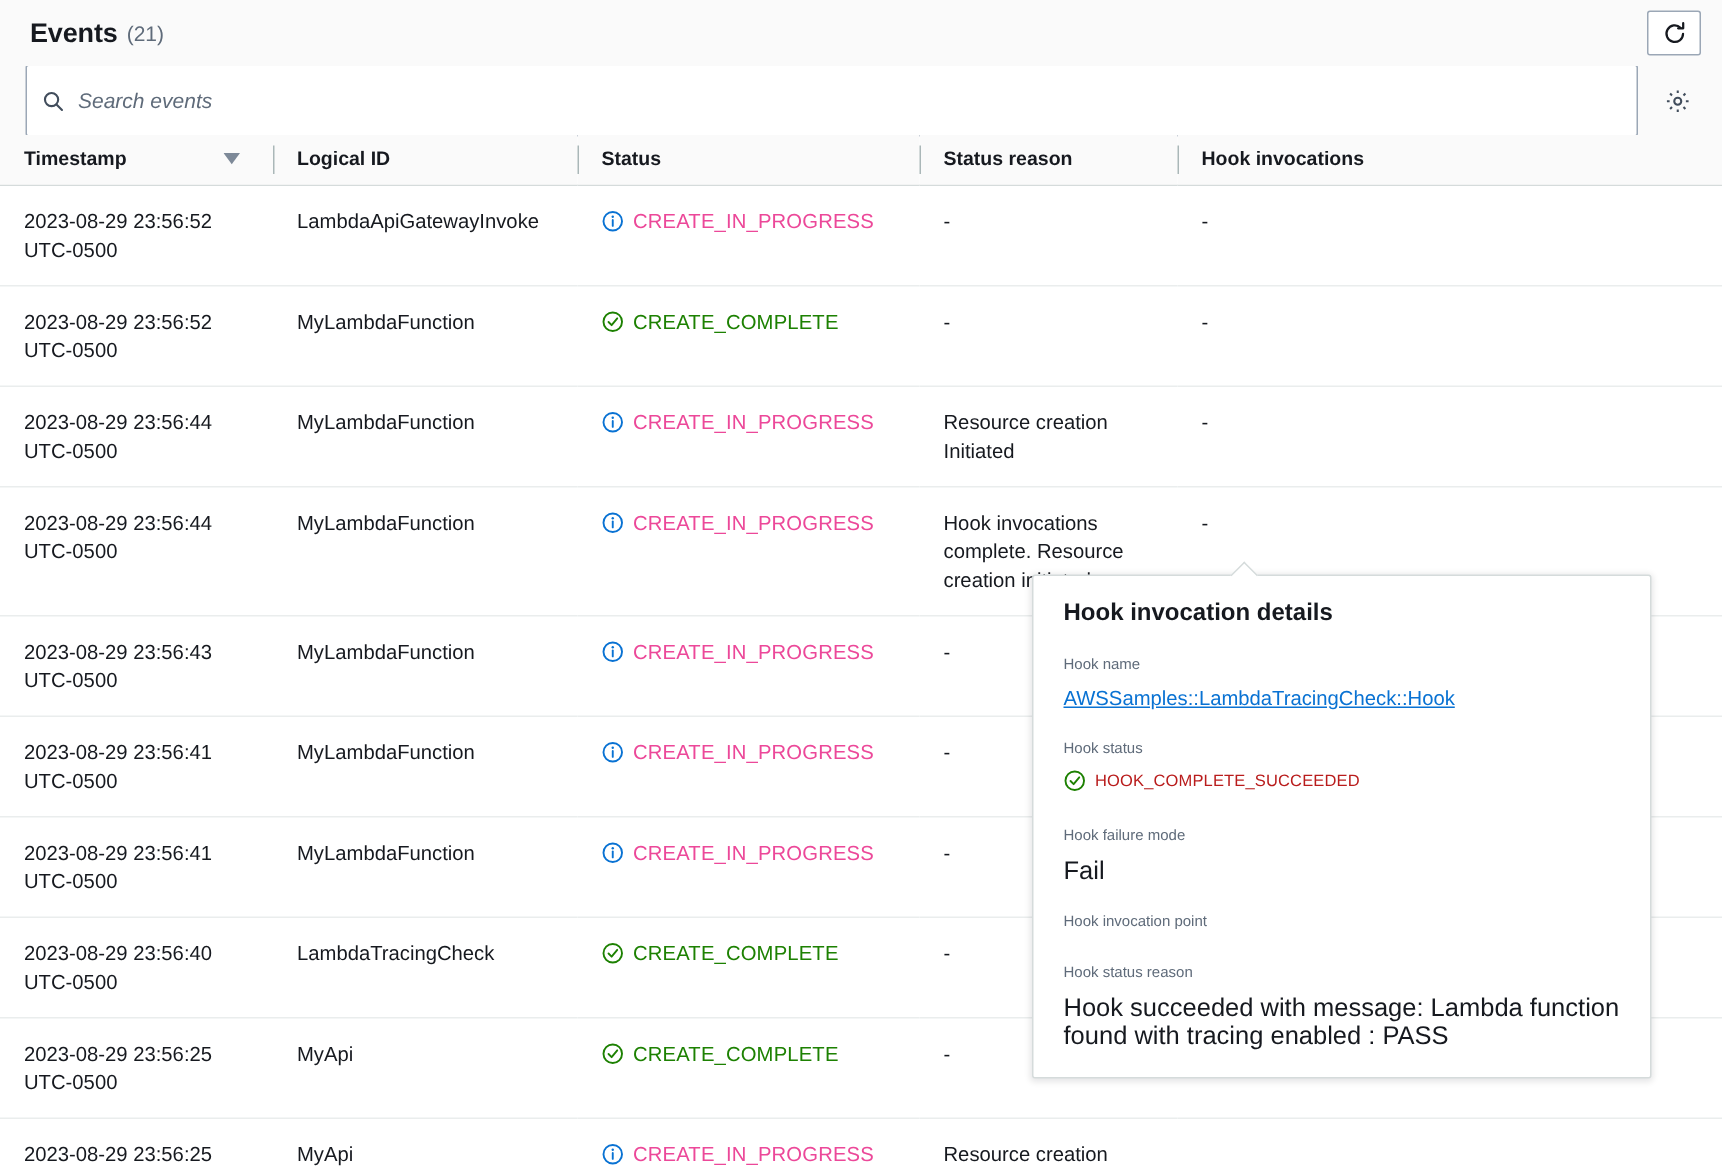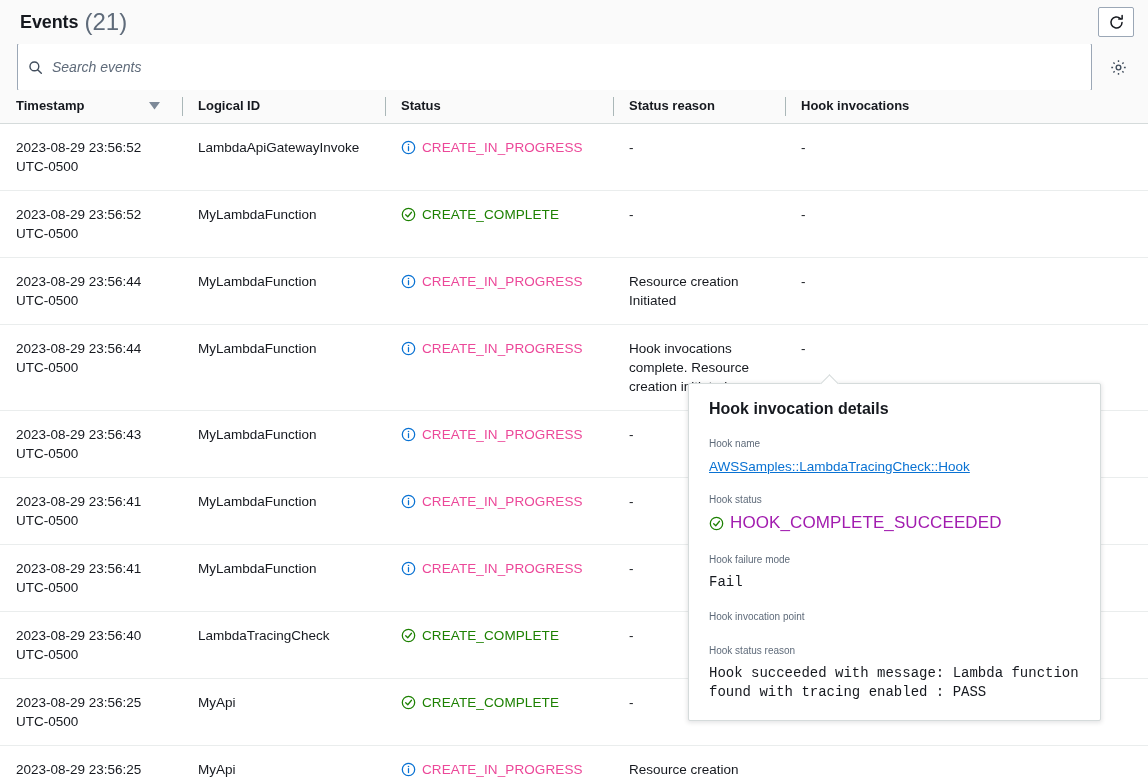--- a/index.html
+++ b/index.html
@@ -30,21 +30,21 @@
     padding: 0 14px 0 20px;
     position: relative;
   }
   .panel-title {
     font-size: 18px;
     font-weight: bold;
     color: #16191f;
     letter-spacing: -0.1px;
   }
   .panel-count {
-    font-size: 24px;
+    font-size: 14px;
     font-weight: normal;
     color: #5f6b7a;
     margin-left: 6px;
   }
   .header-spacer { flex: 1; }
 
   .refresh-btn {
     width: 36px;
     height: 30px;
     border: 1px solid #9ba7b6;
@@ -214,37 +214,36 @@
   }
   .pop-field { margin-bottom: 16px; }
   .pop-field:last-child { margin-bottom: 0; }
   .pop-label {
     font-size: 10px;
     color: #5f6b7a;
     margin-bottom: 4px;
     line-height: 18px;
   }
   .pop-value {
-    font-size: 14px;
+    font-size: 17px;
     color: #16191f;
     line-height: 19px;
-    font-family: Liberation Mono, monospace;
   }
   .pop-link {
     font-size: 13.5px;
     color: #0972d3;
     text-decoration: underline;
     cursor: pointer;
   }
   .pop-status {
     display: inline-flex;
     align-items: center;
     gap: 6px;
   }
-  .pop-status .status-text { color: #a21caf; font-size: 17px; }
+  .pop-status .status-text { color: #b91c1c; font-size: 11px; }
 
   .icon { display: inline-block; line-height: 0; flex: 0 0 auto; }
 </style>
 </head>
 <body>
 
 <div class="panel">
 
   <div class="panel-header">
     <span class="panel-title">Events</span>

